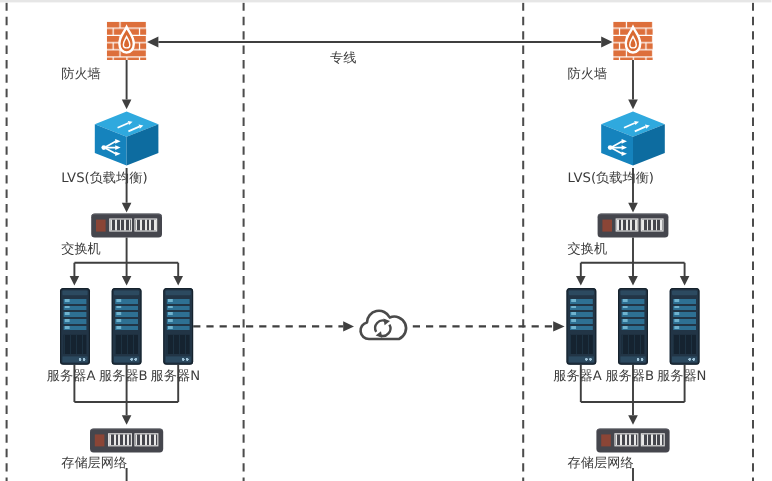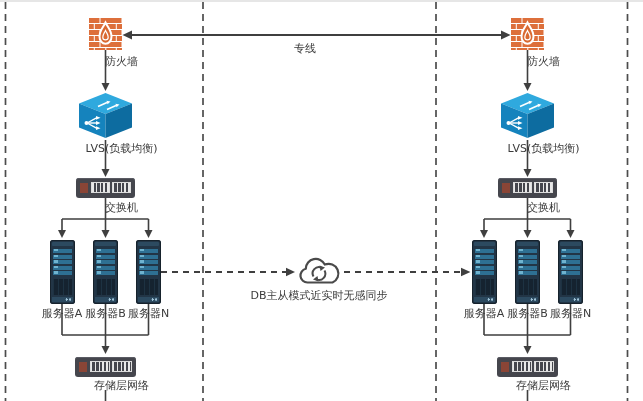--- a/index.html
+++ b/index.html
@@ -5,21 +5,21 @@
   html,body{margin:0;padding:0;background:#ffffff;}
   #canvas{
     position:relative;width:643px;height:401px;background:#ffffff;overflow:hidden;
     font-family:"DejaVu Sans","Liberation Sans",sans-serif;color:#3a3a3a;
     border-top:2px solid #e6e6e6;box-sizing:border-box;
   }
   .abs{position:absolute;}
   .zone{position:absolute;top:0;width:141px;height:401px;}
   .zone-lines{position:absolute;left:0;top:0;}
   .label{
-    position:absolute;font-size:11px;line-height:13px;text-align:center;
+    position:absolute;font-size:11px;line-height:13px;text-align:left;
     color:#3b3b3b;white-space:nowrap;
   }
   .lbl-full{left:16px;width:141px;}
   
   .rack{position:absolute;background:#45464d;border-radius:3px;box-shadow:inset 0 1px 0 #5a5b63;}
   .rack-tag{position:absolute;left:4px;top:5px;width:8px;height:10px;background:#8a4536;}
   .ports{
     position:absolute;top:4px;height:11px;border:1px solid #dcdcdc;box-sizing:border-box;
     background:repeating-linear-gradient(90deg,#e8e8e8 0 1.5px,rgba(0,0,0,0) 1.5px 3.8px);
   }
@@ -95,21 +95,20 @@
     <g stroke="#4a4a4a" stroke-width="2" fill="none">
       <path d="M18.5 23.5 A6.3 6.3 0 0 1 26.5 14.6"></path>
       <path d="M29.5 17.5 A6.3 6.3 0 0 1 21.5 26.4"></path>
     </g>
     <g fill="#4a4a4a">
       <polygon points="24.5,12.5 30,14.5 25.5,18"></polygon>
       <polygon points="23.5,28.5 18,26.5 22.5,23"></polygon>
     </g>
   </svg>
 
-  <div class="label" style="left:239px;top:287px;width:160px;">DB主从模式近实时无感同步</div>
 
   <div class="zone" style="left:35px;">
     <svg class="zone-lines" width="141" height="401" viewBox="0 0 141 401">
       <path d="M70.5 48 V81 M70.5 138 V167 M70.5 196 V217 M27 217 H113.5 M27 217 V228 M70.5 217 V228 M113.5 217 V228 M27 302 V333 M113.5 302 V333 M70.5 302 V344 M27 333 H113.5 M70.5 388 V401" stroke="#3f3f3f" stroke-width="1.6" fill="none"></path>
       <g fill="#3f3f3f">
         <polygon points="66.5,81 74.5,81 70.5,89"></polygon>
         <polygon points="66.5,167 74.5,167 70.5,175"></polygon>
         <polygon points="23,228 31,228 27,236"></polygon>
         <polygon points="66.5,228 74.5,228 70.5,236"></polygon>
         <polygon points="109.5,228 117.5,228 113.5,236"></polygon>

